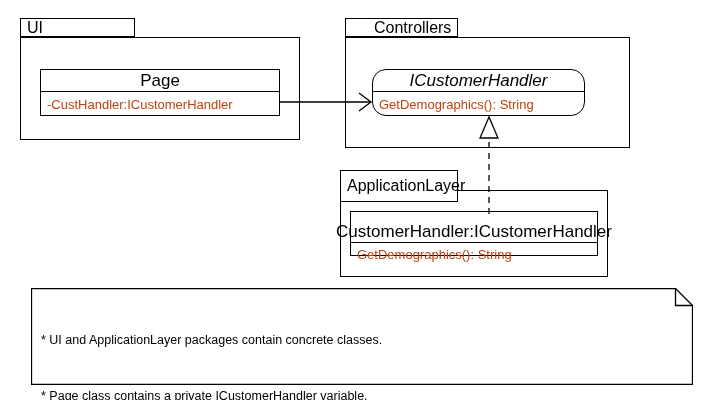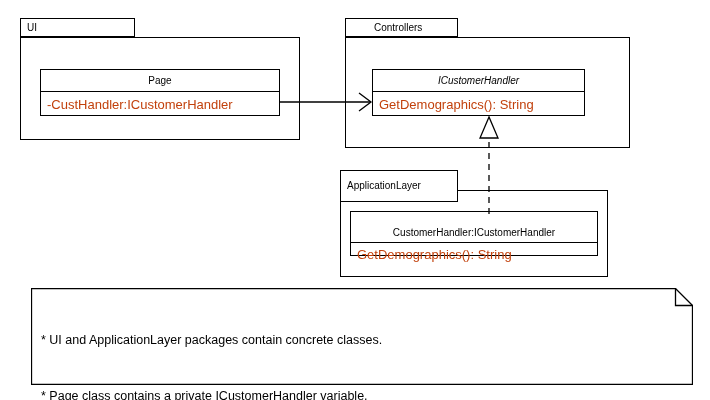--- a/index.html
+++ b/index.html
@@ -15,21 +15,21 @@
     font-family: "Liberation Sans", sans-serif;
     overflow: hidden;
   }
 
   
   .pkg-tab {
     position: absolute;
     box-sizing: border-box;
     border: 1px solid #000;
     background: #fff;
-    font-size: 10px;
+    font-size: 16px;
     line-height: 1;
     display: flex;
     align-items: center;
     padding-left: 6px;
     color: #000;
     z-index: 3;
   }
   .pkg-body {
     position: absolute;
     box-sizing: border-box;
@@ -43,21 +43,21 @@
     position: absolute;
     box-sizing: border-box;
     border: 1px solid #000;
     background: #fff;
     z-index: 4;
   }
   .cls-title {
     box-sizing: border-box;
     border-bottom: 1px solid #000;
     text-align: center;
-    font-size: 10px;
+    font-size: 17px;
     color: #000;
     display: flex;
     align-items: center;
     justify-content: center;
   }
   .cls-title.italic { font-style: italic; }
   .cls-row {
     box-sizing: border-box;
     font-size: 13px;
     color: #c2410c;
@@ -102,21 +102,21 @@
   <div class="cls" style="left:40px; top:69px; width:240px; height:47px;">
     <div class="cls-title" style="height:22px;">Page</div>
     <div class="cls-row" style="height:24px;">-CustHandler:ICustomerHandler</div>
   </div>
 
   <div class="pkg-tab" style="left:345px; top:18px; width:113px; height:19px;padding-left:28px;">
     <span>Controllers</span>
   </div>
   <div class="pkg-body" style="left:345px; top:37px; width:285px; height:111px;"></div>
 
-  <div class="cls" style="left:372px; top:69px; width:213px; height:47px;">
+  <div class="cls" style="left:372px; top:69px; width:213px; height:47px;border-radius:14px;">
     <div class="cls-title italic" style="height:22px;">ICustomerHandler</div>
     <div class="cls-row" style="height:24px;">GetDemographics(): String</div>
   </div>
 
   <div class="pkg-tab" style="left:340px; top:170px; width:118px; height:32px;">
     <span>ApplicationLayer</span>
   </div>
   <div class="pkg-body" style="left:340px; top:190px; width:268px; height:87px;"></div>
 
   <div class="cls" style="left:350px; top:211px; width:248px; height:45px;">

